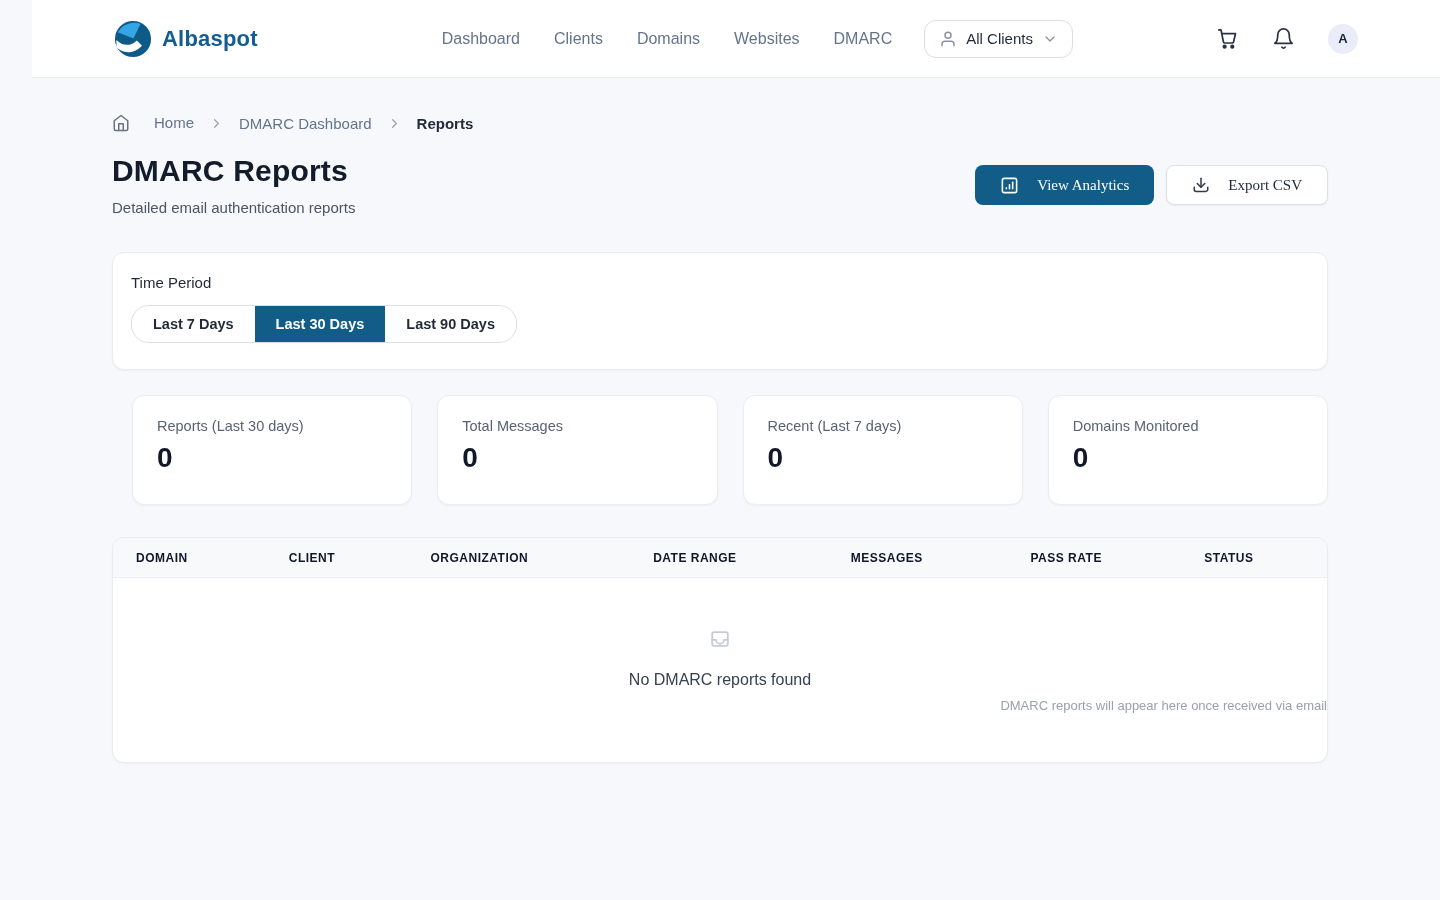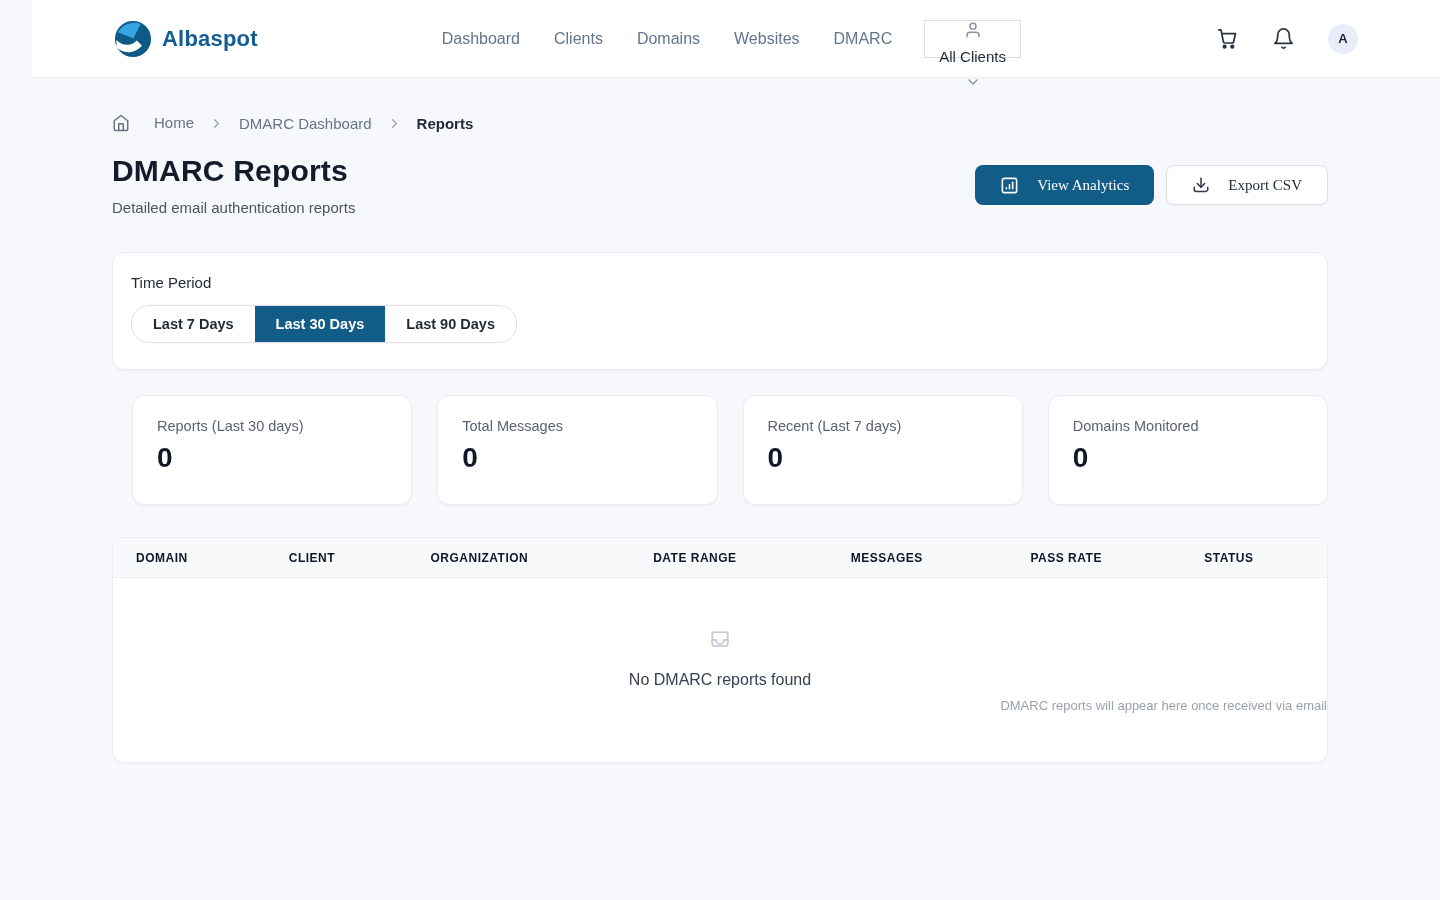--- a/index.html
+++ b/index.html
@@ -33,24 +33,23 @@
   .main-nav { display: flex; align-items: center; gap: 34px; margin-left: 184px; }
   .nav-link { font-size: 16px; color: #64748b; cursor: pointer; white-space: nowrap; }
   .client-selector {
     margin-left: 32px;
     height: 38px;
     display: flex;
     align-items: center;
     gap: 9px;
     padding: 0 14px;
     border: 1px solid #d8dde6;
-    border-radius: 0;
+    border-radius: 12px;
     background: #fff;
     cursor: pointer;
-    flex-direction: column;
   }
   .client-selector .label { font-size: 15px; color: #1f2937; }
   .icon-gray { color: #8a93a3; }
   .header-right { margin-left: auto; display: flex; align-items: center; gap: 33px; }
   .icon-btn { color: #2a3342; cursor: pointer; background: none; border: none; padding: 0; }
   .avatar {
     width: 30px; height: 30px;
     border-radius: 50%;
     background: #e8edf9;
     color: #1b2437;

